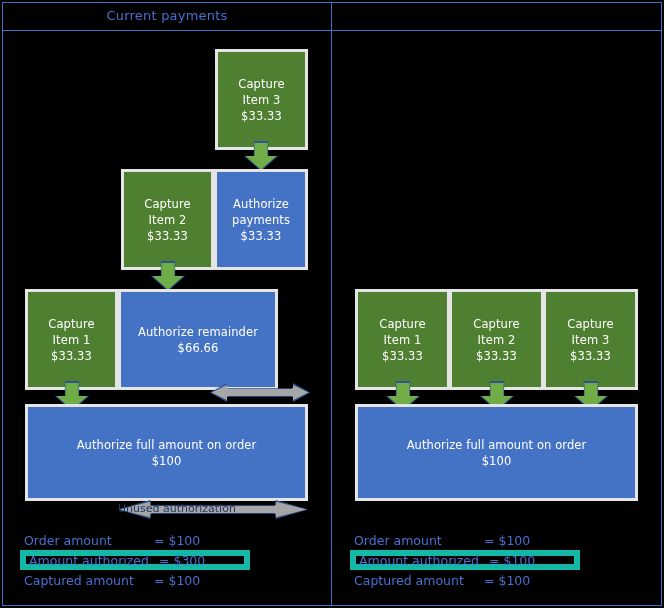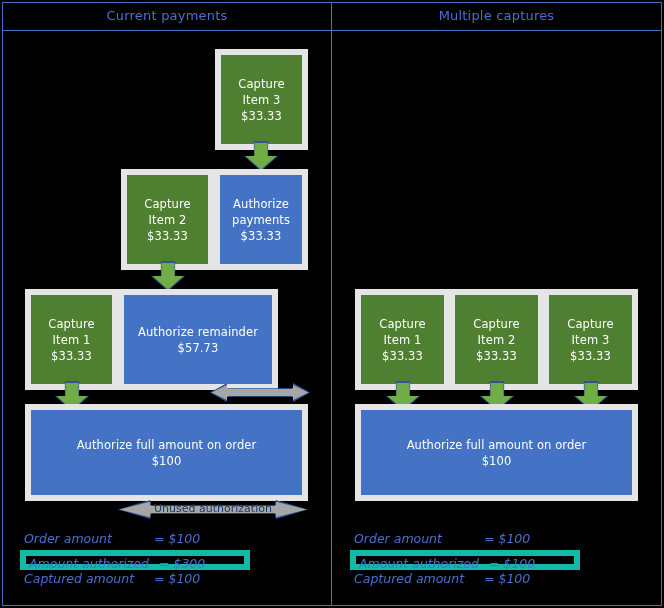--- a/index.html
+++ b/index.html
@@ -55,21 +55,21 @@
     font-size: 13px;
     letter-spacing: .2px;
   }
   #hdr-left  { left: 3px;   width: 328px; }
   #hdr-right { left: 332px; width: 329px; }
 
   
   .box {
     position: absolute;
     box-sizing: border-box;
-    border: 6px solid #e5e5e5;
+    border: 3px solid #e5e5e5;
     color: #FFFFFF;
     font-size: 11.5px;
     line-height: 16px;
     text-align: center;
     display: flex;
     flex-direction: column;
     align-items: center;
     justify-content: center;
     white-space: pre-line;
     letter-spacing: .1px;
@@ -102,57 +102,55 @@
     clip-path: polygon(0 50%, 17% 0, 17% 28%, 83% 28%, 83% 0, 100% 50%, 83% 100%, 83% 72%, 17% 72%, 17% 100%);
   }
   .arrow-dbl-inner {
     position: absolute;
     background: #A6A6A6;
     -webkit-clip-path: polygon(0 50%, 17% 0, 17% 28%, 83% 28%, 83% 0, 100% 50%, 83% 100%, 83% 72%, 17% 72%, 17% 100%);
     clip-path: polygon(0 50%, 17% 0, 17% 28%, 83% 28%, 83% 0, 100% 50%, 83% 100%, 83% 72%, 17% 72%, 17% 100%);
   }
   .arrow-dbl-label {
     position: absolute;
-    text-align: center;
     color: #1F3864;
     font-size: 11px;
     line-height: 12px;
   }
 
   
   .legend {
     position: absolute;
     color: #4A6FD0;
     font-size: 12.5px;
   }
   .legend-row {
     display: flex;
+    align-items: center;
     height: 20px;
     box-sizing: border-box;
     border: 1px solid transparent;
     padding-left: 3px;
-    font-style: italic;
   }
   .legend-row.boxed {
     border: 6px solid #14b8a6;
   }
   .legend-label { display: inline-block; width: 130px; }
   .legend-value { display: inline-block; }
 </style>
 </head>
 <body>
 
 <div id="root">
 
   <div class="frame-outer"></div>
   <div class="header-rule"></div>
   <div class="col-divider"></div>
 
   <div class="panel-header" id="hdr-left">Current payments</div>
-  <div class="panel-header" id="hdr-right">Multiple captures</div>
 
   <div class="box green" style="left:215px; top:49px; width:93px; height:101px;">
     <span class="bline">Capture</span>
     <span class="bline">Item 3</span>
     <span class="bline">$33.33</span>
   </div>
 
   <div class="arrow-down-outline" style="left:244px; top:141px;">
     <div class="arrow-down-inner"></div>
   </div>
@@ -172,21 +170,21 @@
     <div class="arrow-down-inner"></div>
   </div>
 
   <div class="box green" style="left:25px; top:289px; width:93px; height:101px;">
     <span class="bline">Capture</span>
     <span class="bline">Item 1</span>
     <span class="bline">$33.33</span>
   </div>
   <div class="box blue" style="left:118px; top:289px; width:160px; height:101px;">
     <span class="bline">Authorize remainder</span>
-    <span class="bline">$57.73</span>
+    <span class="bline">$66.66</span>
   </div>
 
   <div class="arrow-down-outline" style="left:55px; top:381px;">
     <div class="arrow-down-inner"></div>
   </div>
 
   <div class="arrow-dbl-outline" style="left:210px; top:383px; width:100px; height:19px;">
     <div class="arrow-dbl-inner" style="left:1.5px; top:1.5px; width:97px; height:16px;"></div>
   </div>
 

